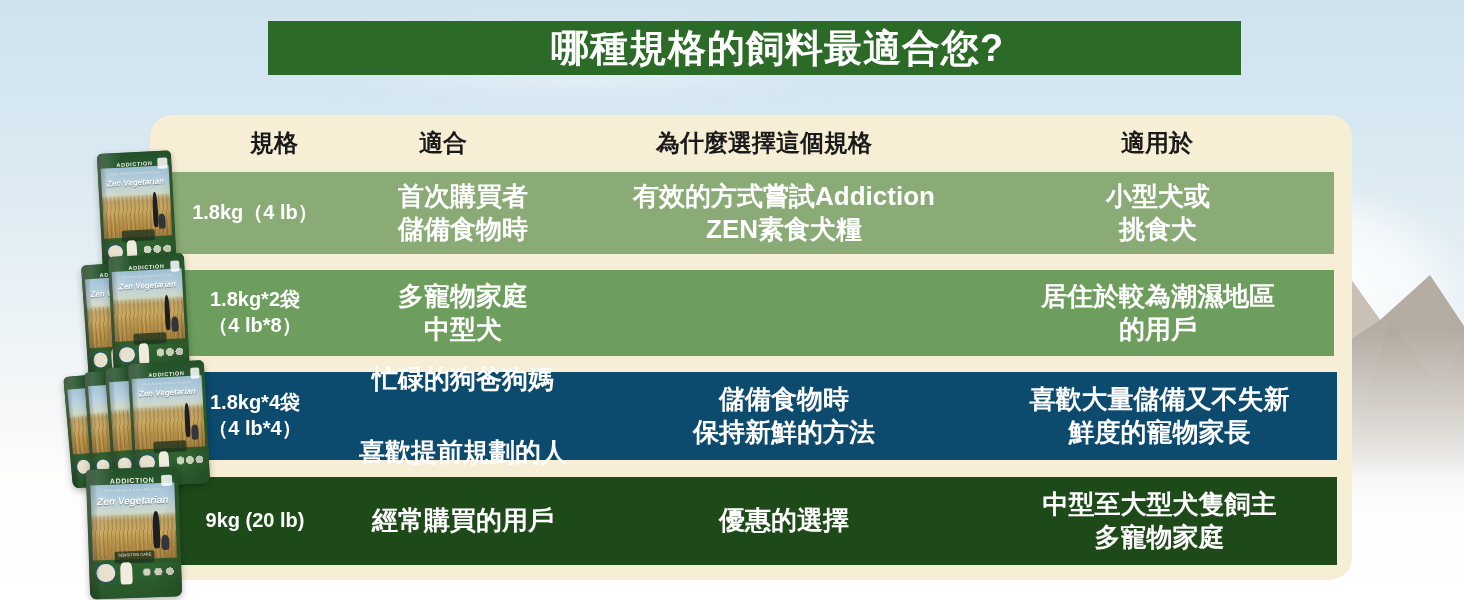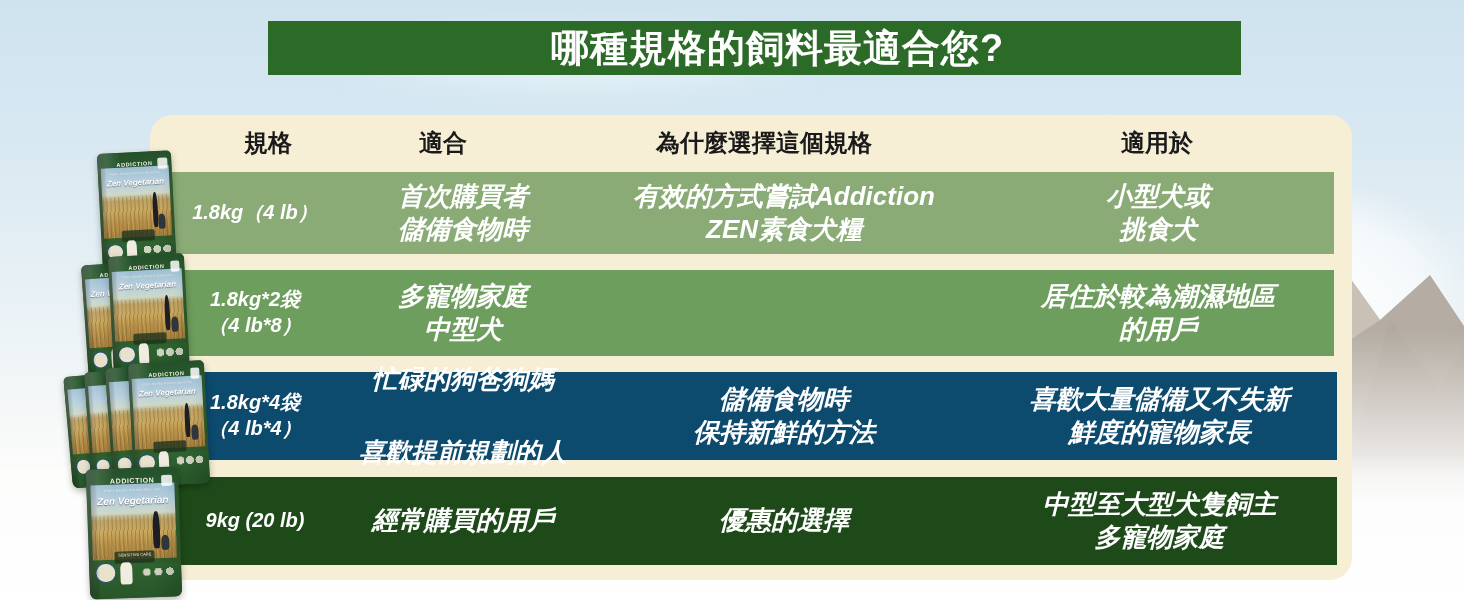--- a/index.html
+++ b/index.html
@@ -71,33 +71,33 @@
 
   
   #card{
     position:absolute;left:150px;top:115px;width:1202px;height:465px;
     background:#f7eed6;
     border-radius:22px;
     z-index:10;
   }
 
   
-  .col1{left:0px;width:170px;padding-left:33px;}
+  .col1{left:6px;width:170px;padding-left:33px;}
   .col2{left:170px;width:246px;}
   .col3{left:416px;width:396px;}
   .col4{left:812px;width:390px;}
 
   #headers{position:absolute;left:150px;top:120px;width:1202px;height:46px;z-index:14;}
   #headers .h{
     position:absolute;top:0;height:46px;line-height:46px;text-align:center;
     color:#1a1a1a;font-size:24px;font-weight:bold;white-space:nowrap;
   }
 
   
-  .row{position:absolute;z-index:13;font-style:italic;}
+  .row{position:absolute;z-index:13;}
   .row .cells{position:absolute;inset:0;}
   .cell{
     position:absolute;top:0;height:100%;
     display:flex;flex-direction:column;align-items:center;justify-content:center;
     text-align:center;color:#ffffff;font-weight:bold;line-height:1.28;
     padding:0 6px;box-sizing:border-box;
   }
   .cell .ln{display:block;white-space:nowrap;}
   .cell.spec{font-size:20px;}
   .cell.body{font-size:26px;}

